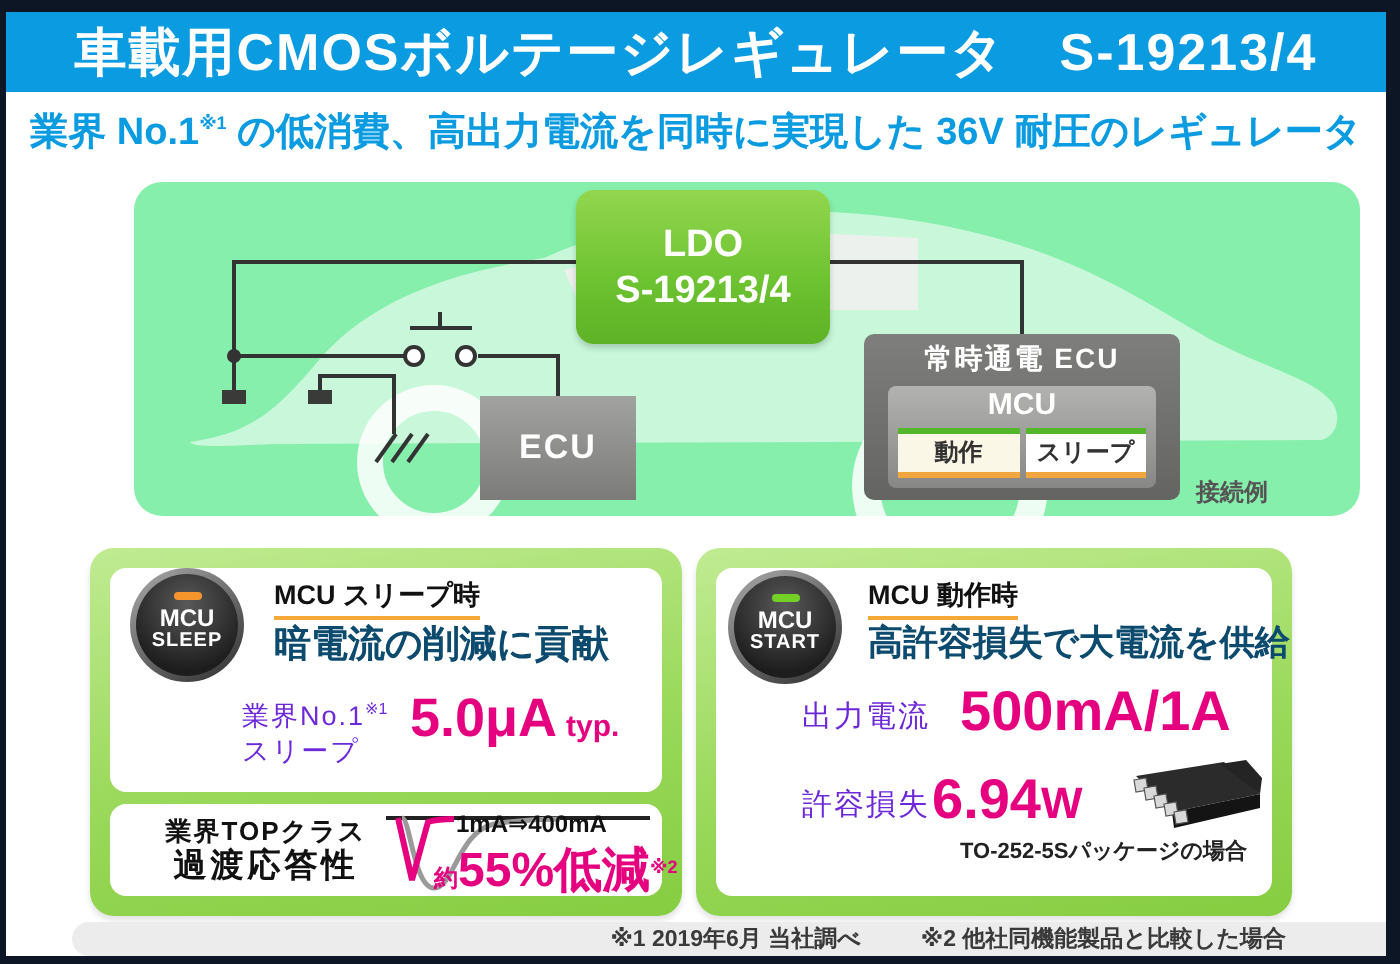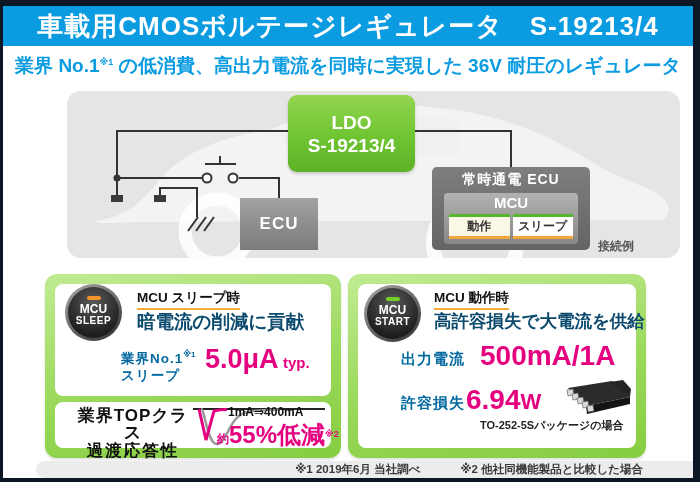--- a/index.html
+++ b/index.html
@@ -13,21 +13,21 @@
 
   .header{position:absolute;left:3px;top:6px;width:690px;height:40px;background:#0a9be0;
           display:flex;align-items:center;justify-content:center;}
   .header-title{color:#fff;font-size:26px;font-weight:bold;letter-spacing:1px;white-space:nowrap;}
 
   .subtitle{position:absolute;left:3px;top:53px;width:690px;text-align:center;color:#0a9be0;
             font-size:19px;font-weight:bold;white-space:nowrap;}
   .subtitle sup{font-size:9px;vertical-align:super;}
 
   
-  .diagram{position:absolute;left:67px;top:91px;width:613px;height:167px;background:#e5e5e5;border-radius:14px;}
+  .diagram{position:absolute;left:67px;top:91px;width:613px;height:167px;background:#86efac;border-radius:14px;}
   .diagram svg{position:absolute;left:0;top:0;}
   .dbox{position:absolute;color:#fff;font-weight:bold;text-align:center;}
   .ldo{left:221px;top:4px;width:127px;height:77px;border-radius:9px;
        background:linear-gradient(180deg,#93d64f 0%,#6fc432 55%,#5db226 100%);
        display:flex;flex-direction:column;align-items:center;justify-content:center;
        font-size:19px;line-height:23px;box-shadow:0 2px 3px rgba(0,0,0,.18);}
   .battery{left:39px;top:111px;width:72px;height:48px;background:linear-gradient(180deg,#5c5c5a,#3f3f3d);
            display:flex;align-items:center;justify-content:center;font-size:11px;}
   .terminal{position:absolute;width:12px;height:7px;background:#3a3a38;top:104px;}
   .terminal.t1{left:44px;} .terminal.t2{left:87px;}
@@ -62,36 +62,36 @@
            background:radial-gradient(circle at 50% 30%,#595959 0%,#1d1d1d 75%);
            display:flex;flex-direction:column;align-items:center;justify-content:center;color:#fff;}
   .mcu-btn .lamp{width:14px;height:4px;border-radius:2px;margin:-2px 0 3px 0;}
   .lamp.orange{background:#f5962c;} .lamp.green{background:#74cf27;}
   .mcu-btn .bt1{font-size:12px;font-weight:bold;line-height:12px;}
   .mcu-btn .bt2{font-size:10px;font-weight:bold;line-height:12px;letter-spacing:.5px;}
 
   .p-title{position:absolute;color:#111;font-size:13.5px;font-weight:bold;}
   .p-title .u{display:inline-block;border-bottom:2px solid #f5a937;padding-bottom:1px;}
   .p-headline{position:absolute;color:#0c4a6e;font-size:18.5px;font-weight:bold;white-space:nowrap;}
-  .metric-label{position:absolute;color:#0369a1;font-size:13.5px;font-weight:bold;line-height:17px;letter-spacing:1px;}
+  .metric-label{position:absolute;color:#6d28d9;font-size:13.5px;font-weight:normal;line-height:17px;letter-spacing:1px;}
   .metric-label sup{font-size:8px;letter-spacing:0;}
   .big-value{position:absolute;color:#e5007f;font-weight:bold;white-space:nowrap;}
   .v-main{font-size:27px;} .v-suffix{font-size:15px;} .v-unit{font-size:22px;}
   .small-note{position:absolute;color:#222;font-size:11px;font-weight:bold;white-space:nowrap;}
 
   .tr-label{position:absolute;left:18px;top:5px;width:120px;text-align:center;color:#111;font-weight:bold;}
-  .tr-l1{font-size:17px;letter-spacing:1px;line-height:17px;}
+  .tr-l1{font-size:13px;letter-spacing:1px;line-height:17px;}
   .tr-l2{font-size:16.5px;letter-spacing:2px;line-height:19px;}
   .wave-cond{position:absolute;left:173px;top:3px;color:#111;font-size:12px;font-weight:bold;white-space:nowrap;}
   .wave-result{position:absolute;left:162px;top:17px;color:#e5007f;font-weight:bold;white-space:nowrap;}
   .wr-approx{font-size:12px;} .wr-main{font-size:24px;} .wave-result sup{font-size:9px;}
 
   .footer-band{position:absolute;left:36px;top:461px;width:657px;height:17px;background:#ececec;
                border-radius:9px 0 0 9px;display:flex;align-items:center;justify-content:flex-end;
-               gap:40px;padding-right:50px;color:#3a3a3a;font-size:11.5px;font-weight:bold;}
+               gap:30px;padding-right:50px;color:#3a3a3a;font-size:11.5px;font-weight:bold;}
 </style>
 </head>
 <body>
 
 <div class="stage">
   <div class="edge edge-top"></div>
   <div class="edge edge-bottom"></div>
   <div class="edge edge-left"></div>
   <div class="edge edge-right"></div>
 

